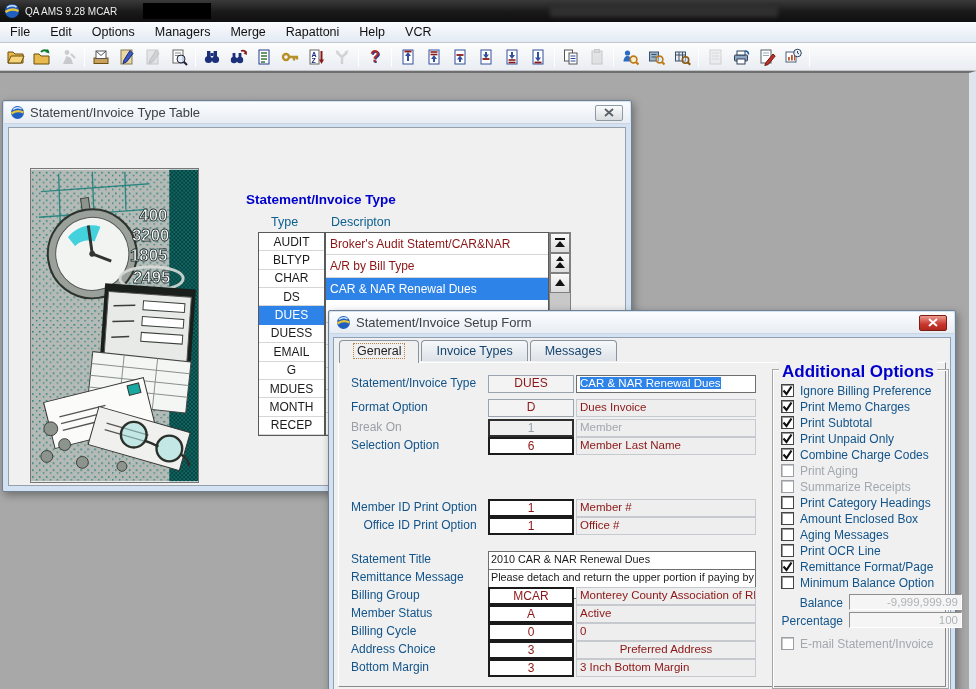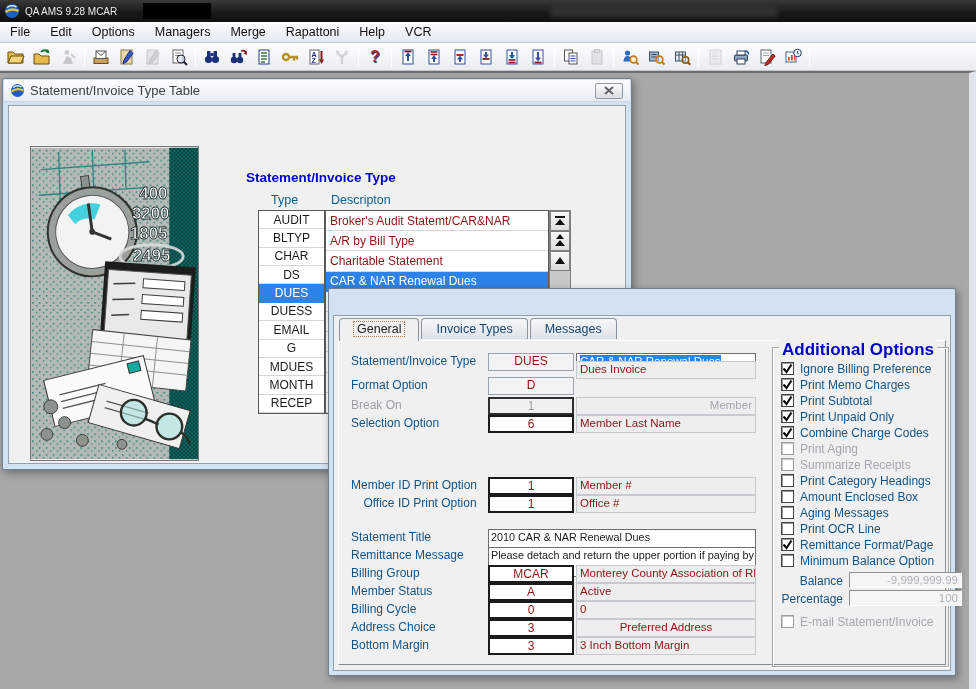--- a/index.html
+++ b/index.html
@@ -21,21 +21,21 @@
     background:linear-gradient(#fdfdfd,#e9edf2); border-bottom:1px solid #c2c6ca; display:flex; align-items:center; padding-left:3px; }
   .tb { width:26px; height:24px; display:flex; align-items:center; justify-content:center; border:none; background:transparent; }
   .tb.dis { opacity:.42; filter:grayscale(.9); }
   .tbsep { width:1px; height:20px; background:#aab2ba; border-right:1px solid #fff; margin:0 3px; }
 
   #mdi { position:absolute; left:0; top:71px; width:976px; height:618px; background:#a8a8a8;
     border-top:2px solid #6f6f6f; border-right:7px solid #dfe5ec; }
 
   
   .win { position:absolute; background:#d3e2f2; border:1px solid #70808e; border-radius:2px;
-    box-shadow:2px 3px 8px rgba(0,0,0,.35); }
+    box-shadow:2px 3px 8px rgba(0,0,0,.35);margin-top:22px; }
   .wtitle { height:22px; margin:1px 1px 0 1px; background:linear-gradient(#fbfdff,#e8edf3);
     border-bottom:1px solid #cdd6e0; display:flex; align-items:center; border-radius:2px 2px 0 0; }
   .wtitle .ttext { color:#3c4248; font-size:13px; margin-left:5px; }
   .closebtn { margin-left:auto; margin-right:7px; width:28px; height:16px; border-radius:2px;
     border:1px solid #8f99a3; background:linear-gradient(#fbfbfb,#d9dde1); display:flex; align-items:center; justify-content:center; }
   .closebtn.red { background:linear-gradient(#eb9a8f,#c8352a 60%,#b02a20); border:1px solid #7e1d14; }
   .wbody { position:absolute; left:5px; right:5px; top:26px; bottom:5px; background:#f0f0f0; border:1px solid #96a0aa; }
 
   
   #typewin { left:2px; top:78px; width:630px; height:392px; }
@@ -68,21 +68,21 @@
 
   .flabel { position:absolute; left:12px; width:138px; height:17px; color:#12548a; font-size:12px; line-height:17px; white-space:nowrap; }
   .flabel.dis { color:#9aa0a6; }
   .fcode { position:absolute; left:149px; width:86px; height:18px; text-align:center; color:#8b1515;
     font-size:12px; line-height:15px; background:#fff; }
   .fcode.ro { border:1px solid #9aa4ae; background:#f3f3f3; }
   .fcode.ed { border:2px solid #1b1b1b; }
   .fcode.dis { border:2px solid #2e2e2e; background:#f0f0f0; color:#9aa0a6; }
   .fdesc { position:absolute; left:237px; width:180px; height:18px; padding:1px 3px 0 3px; color:#8b1515;
     font-size:11.5px; background:#eeeeee; border:1px solid #c6cace; white-space:nowrap; overflow:hidden; }
-  .fdesc.dis { color:#a2a8ae;text-align:right; }
+  .fdesc.dis { color:#a2a8ae; }
   .fdesc.input { background:#fff; border:1px solid #6e6e6e; color:#111; }
   .fdesc.input .sel { background:#2d83e8; color:#fff; }
   .fwide { position:absolute; left:149px; width:268px; height:30px; padding:1px 2px 0 2px; background:#fff;
     border:1px solid #6e6e6e; color:#1a1a1a; font-size:10.8px; white-space:nowrap; overflow:hidden; }
 
   #gbox { position:absolute; left:433px; top:6px; width:177px; height:320px;
     border:1px solid #a6a6a6; box-shadow:1px 1px 0 #ffffff, inset 1px 1px 0 #ffffff; }
   #gbox-title { position:absolute; left:6px; top:-8px; background:#f0f0f0; padding:0 3px;
     color:#0000cc; font-weight:bold; font-size:17px; }
   .cbrow { position:absolute; left:8px; display:flex; align-items:center; height:15px; }
@@ -486,21 +486,20 @@
         <div class="trow">DUESS</div>
         <div class="trow">EMAIL</div>
         <div class="trow">G</div>
         <div class="trow">MDUES</div>
         <div class="trow">MONTH</div>
         <div class="trow">RECEP</div>
       </div>
     <div id="desclist">
         <div class="drow">Broker's Audit Statemt/CAR&amp;NAR</div>
         <div class="drow">A/R by Bill Type</div>
-        <div class="drow">Charitable Statement</div>
         <div class="drow sel">CAR &amp; NAR Renewal Dues</div>
         <div class="drow"></div>
         <div class="drow"></div>
         <div class="drow"></div>
         <div class="drow"></div>
         <div class="drow"></div>
         <div class="drow"></div>
       </div>
     <div id="scrollcol">
       <div class="scbtn">
@@ -518,34 +517,47 @@
       <div class="scbtn">
           <svg width="14" height="10">
             <path d="M7 1L2 8h10z" fill="#111"></path>
           </svg>
         </div>
     </div>
   </div>
 </div>
 
 <div class="win" id="setupwin">
+  <div class="wtitle">
+    <svg width="15" height="15" style="margin-left:6px">
+        <circle cx="7.5" cy="7.5" r="6.5" fill="#1f5fc0"></circle>
+        <path d="M1.5 8.5c4-3 8-3 12-1" stroke="#e8c43a" stroke-width="2.2" fill="none"></path>
+        <path d="M3 4.5c2.5-2 6-2.2 8.5-.5" stroke="#cfe4ff" stroke-width="1.4" fill="none"></path>
+      </svg>
+    <span class="ttext">Statement/Invoice Setup Form</span>
+    <span class="closebtn red">
+        <svg width="10" height="9">
+          <path d="M1 1l8 7M9 1L1 8" stroke="#fff" stroke-width="2"></path>
+        </svg>
+      </span>
+  </div>
   <div id="dlgbody">
     <div id="tabs">
         <div class="tab active"><span class="tlabel">General</span></div>
         <div class="tab"><span class="tlabel">Invoice Types</span></div>
         <div class="tab"><span class="tlabel">Messages</span></div>
       </div>
     <div id="panel">
       <div id="form-fields">
           <div class="flabel" style="top: 12px;">Statement/Invoice Type</div>
           <div class="fcode ro" style="top: 12px;">DUES</div>
           <div class="fdesc input" style="top: 12px;"><span class="sel">CAR &amp; NAR Renewal Dues</span></div>
           <div class="flabel" style="top: 36px;">Format Option</div>
           <div class="fcode ro" style="top: 36px;">D</div>
-          <div class="fdesc" style="top: 20px;">Dues Invoice</div>
+          <div class="fdesc" style="top: 36px;">Dues Invoice</div>
           <div class="flabel dis" style="top: 56px;">Break On</div>
           <div class="fcode dis" style="top: 56px;">1</div>
           <div class="fdesc dis" style="top: 56px;">Member</div>
           <div class="flabel" style="top: 74px;">Selection Option</div>
           <div class="fcode ed" style="top: 74px;">6</div>
           <div class="fdesc" style="top: 74px;">Member Last Name</div>
           <div class="flabel" style="top: 136px;">Member ID Print Option</div>
           <div class="fcode ed" style="top: 136px;">1</div>
           <div class="fdesc" style="top: 136px;">Member #</div>
           <div class="flabel" style="top: 154px; text-align: center;">Office ID Print Option</div>

